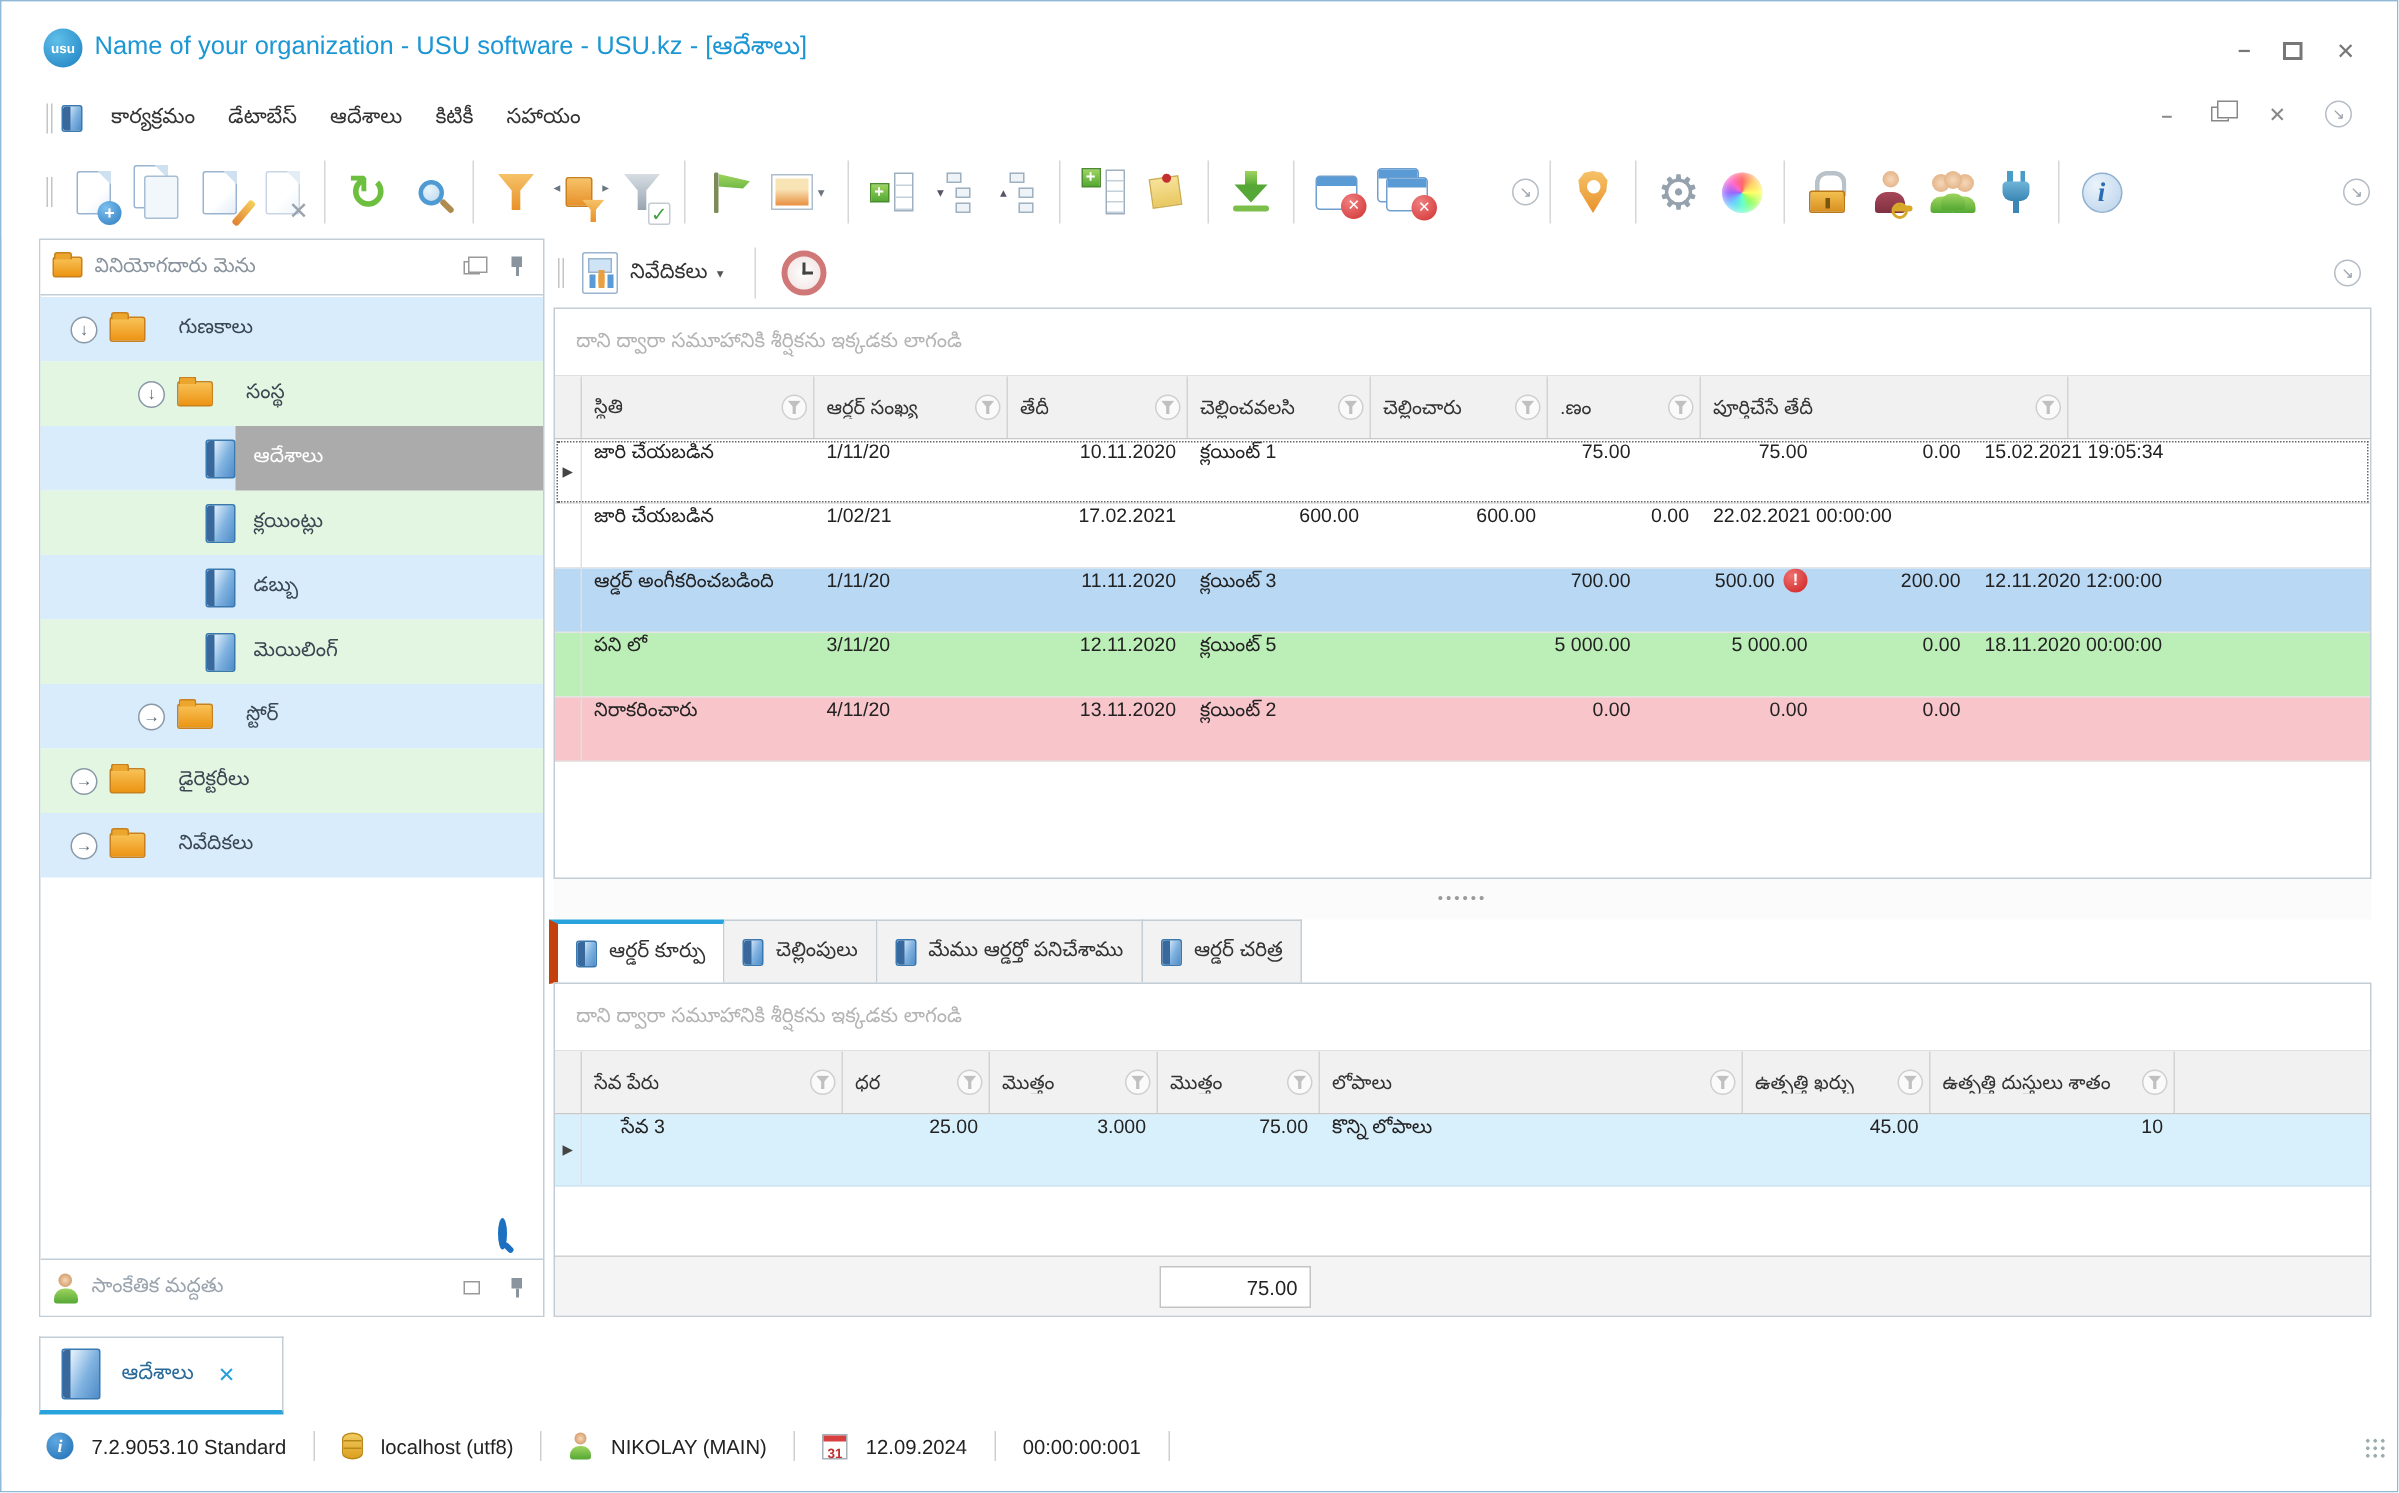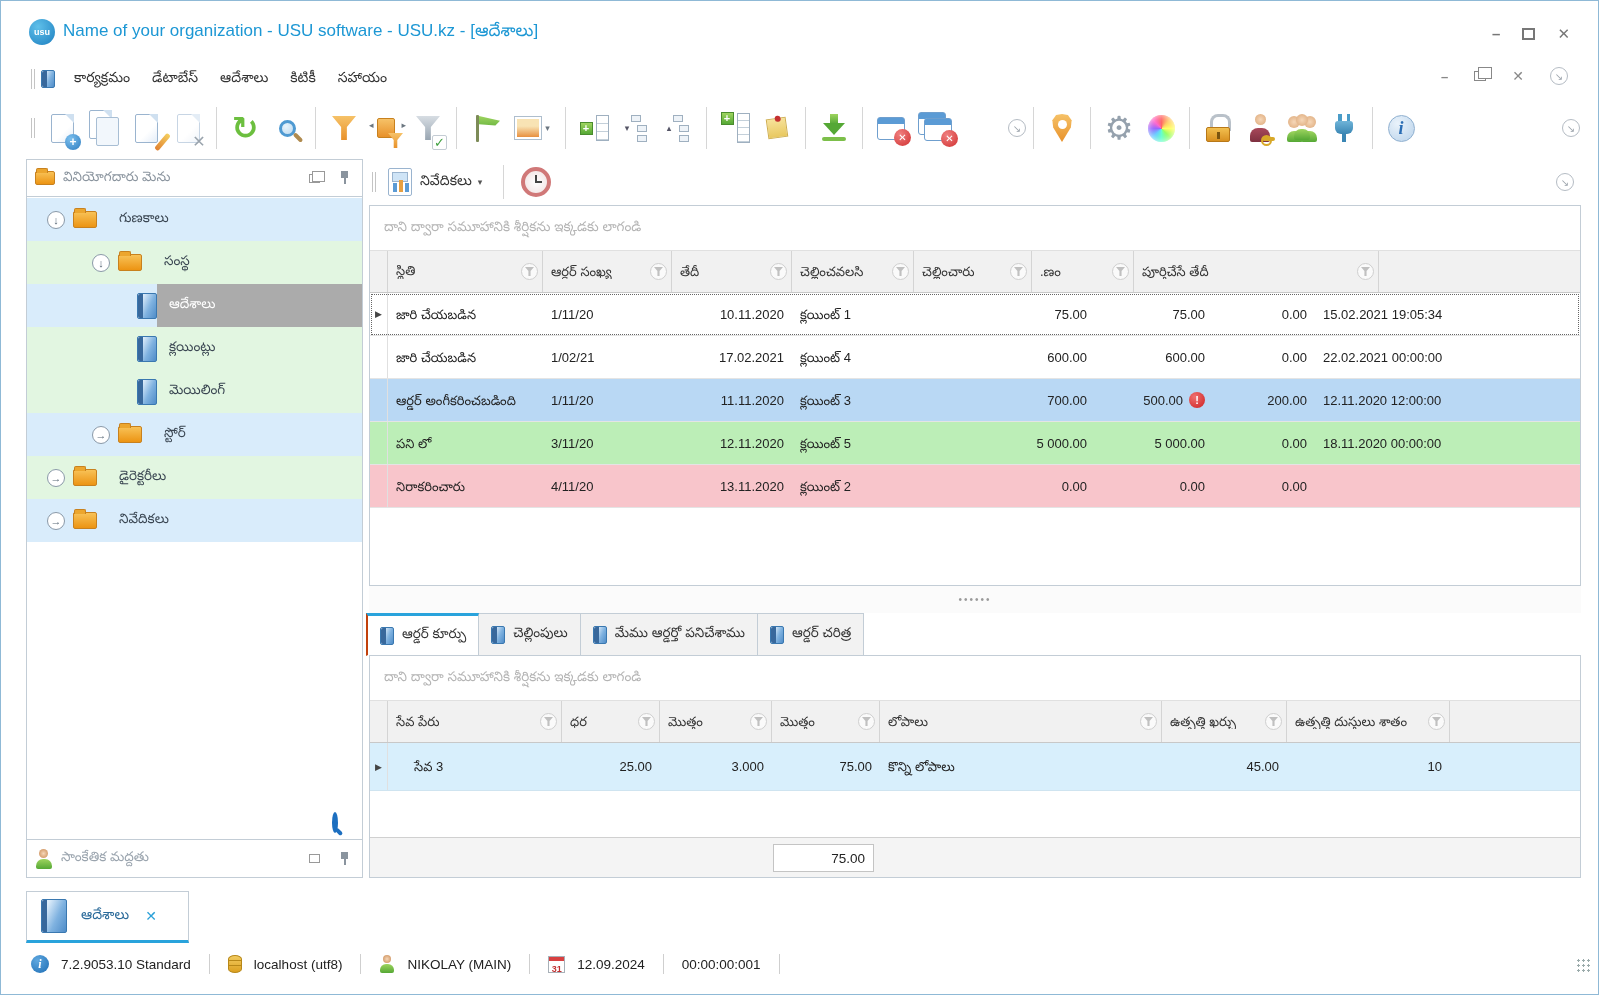--- a/index.html
+++ b/index.html
@@ -137,35 +137,35 @@
   .rb-arrow { position:absolute; right:12px; top:14px; }
 
   .gpanel { position:absolute; left:368px; top:204px; width:1212px; height:381px; border:1px solid #c3cdd6; background:#fff; overflow:hidden; }
   .group-hint { height:45px; display:flex; align-items:center; padding-left:14px; color:#b4b4b4; font-size:13.5px; border-bottom:1px solid #e0e0e0; background:#fff; }
   .ghdr { display:flex; background:#f1f1f1; border-bottom:1px solid #c8c8c8; height:42px; }
   .ghdr .gcell { border-right:1px solid #d4d4d4; display:flex; align-items:center; padding:0 4px 0 8px; color:#333; font-size:13px; position:relative; line-height:14px; overflow:hidden; }
   .ghdr .gut { border-right:1px solid #d4d4d4; background:#f1f1f1; }
   .fico { margin-left:auto; width:17px; height:17px; border:1px solid #cfcfcf; border-radius:50%; background:#fafafa; flex:none; display:flex; align-items:center; justify-content:center; }
   .fico i { display:block; width:9px; height:9px; background:#c0c0c0; clip-path:polygon(0 0,100% 0,62% 45%,62% 100%,38% 100%,38% 45%); }
   .grow { display:flex; height:43px; border-bottom:1px solid #e4e4e4; background:#fff; }
-  .grow .gcell { padding:16px 8px; display:flex; align-items:center; font-size:13px; color:#222; overflow:hidden; line-height:15px; }
+  .grow .gcell { padding:0 8px; display:flex; align-items:flex-start; font-size:13px; color:#222; overflow:hidden; line-height:15px; }
   .grow .gcell.r { justify-content:flex-end; }
   .grow .gut { border-right:1px solid #e0e0e0; display:flex; align-items:center; justify-content:center; color:#444; font-size:9px; }
   .grow.c-blue { background:#b9d8f4; }
   .grow.c-green { background:#bceeb7; }
   .grow.c-pink { background:#f8c5cb; }
   .grow.sel { outline:1.5px dotted #666; outline-offset:-2px; }
   .warn { width:16px; height:16px; border-radius:50%; background:radial-gradient(circle at 35% 30%,#f07070,#cc2020); color:#fff; font-size:11px; font-weight:bold; text-align:center; line-height:16px; margin-left:6px; flex:none; }
 
   .splitterbar { position:absolute; left:368px; top:585px; width:1212px; height:27px; background:#fbfbfb; display:flex; align-items:center; justify-content:center; }
   .splitterbar .dots { color:#9a9a9a; font-size:10px; letter-spacing:2px; line-height:6px; }
 
   .tabsrow { position:absolute; left:365px; top:612px; height:43px; display:flex; }
   .tab { border:1px solid #c3cdd6; border-left:none; background:#f2f2f2; display:flex; align-items:center; padding:0 12px; gap:8px; font-size:13.5px; color:#333; }
-  .tab:first-child { border-left:2px solid #c2410c; }
+  .tab:first-child { border-left:6px solid #c2410c; }
   .tab .book { width:14px; height:18px; }
   .tab.active { background:#fff; border-top:3px solid #29a3dc; border-bottom:1px solid #fff; }
 
   .gpanel2 { position:absolute; left:368px; top:654px; width:1212px; height:223px; border:1px solid #c3cdd6; background:#fff; overflow:hidden; }
   .grow2 { display:flex; height:48px; background:#d8effc; border-bottom:1px solid #cfe4f0; }
   .footerband { position:absolute; left:0; bottom:0; width:100%; height:40px; background:#f4f4f4; border-top:1px solid #d0d0d0; }
   .totalbox { position:absolute; left:403px; top:6px; width:101px; height:28px; background:#fff; border:1px solid #c4c4c4; display:flex; align-items:center; justify-content:flex-end; padding-right:8px; font-size:13.5px; color:#222; }
 
   
   .doctab { position:absolute; left:25px; top:890px; width:163px; height:52px; border:1px solid #c3cdd6; border-bottom:3px solid #29a3dc; background:#fff; display:flex; align-items:center; gap:14px; padding-left:14px; }
@@ -403,20 +403,25 @@
         <div class="trow alt0">
           <span style="width: 110px; flex: 0 0 auto;"></span>
           <span class="book"></span>
           <span class="tlabel sel">ఆదేశాలు</span>
         </div>
         <div class="trow alt1">
           <span style="width: 110px; flex: 0 0 auto;"></span>
           <span class="book"></span>
           <span class="tlabel">క్లయింట్లు</span>
         </div>
+        <div class="trow alt0">
+          <span style="width: 110px; flex: 0 0 auto;"></span>
+          <span class="book"></span>
+          <span class="tlabel">డబ్బు</span>
+        </div>
         <div class="trow alt1">
           <span style="width: 110px; flex: 0 0 auto;"></span>
           <span class="book"></span>
           <span class="tlabel">మెయిలింగ్</span>
         </div>
         <div class="trow alt0">
           <span style="width: 65px; flex: 0 0 auto;"></span>
           <span class="expander">→</span>
           <span class="folder"></span>
           <span class="tlabel">స్టోర్</span>
@@ -536,23 +541,20 @@
         <div class="grow ">
           <div class="gut" style="width: 18px; flex: 0 0 auto;"></div>
           <div class="gcell" style="width: 155px; flex: 0 0 auto;">
             <span>జారి చేయబడిన</span>
           </div>
           <div class="gcell" style="width: 129px; flex: 0 0 auto;">
             <span>1/02/21</span>
           </div>
           <div class="gcell r" style="width: 120px; flex: 0 0 auto;">
             <span>17.02.2021</span>
-          </div>
-          <div class="gcell" style="width: 181px; flex: 0 0 auto;">
-            <span>క్లయింట్ 4</span>
           </div>
           <div class="gcell r" style="width: 122px; flex: 0 0 auto;">
             <span>600.00</span>
           </div>
           <div class="gcell r" style="width: 118px; flex: 0 0 auto;">
             <span>600.00</span>
           </div>
           <div class="gcell r" style="width: 102px; flex: 0 0 auto;">
             <span>0.00</span>
           </div>

